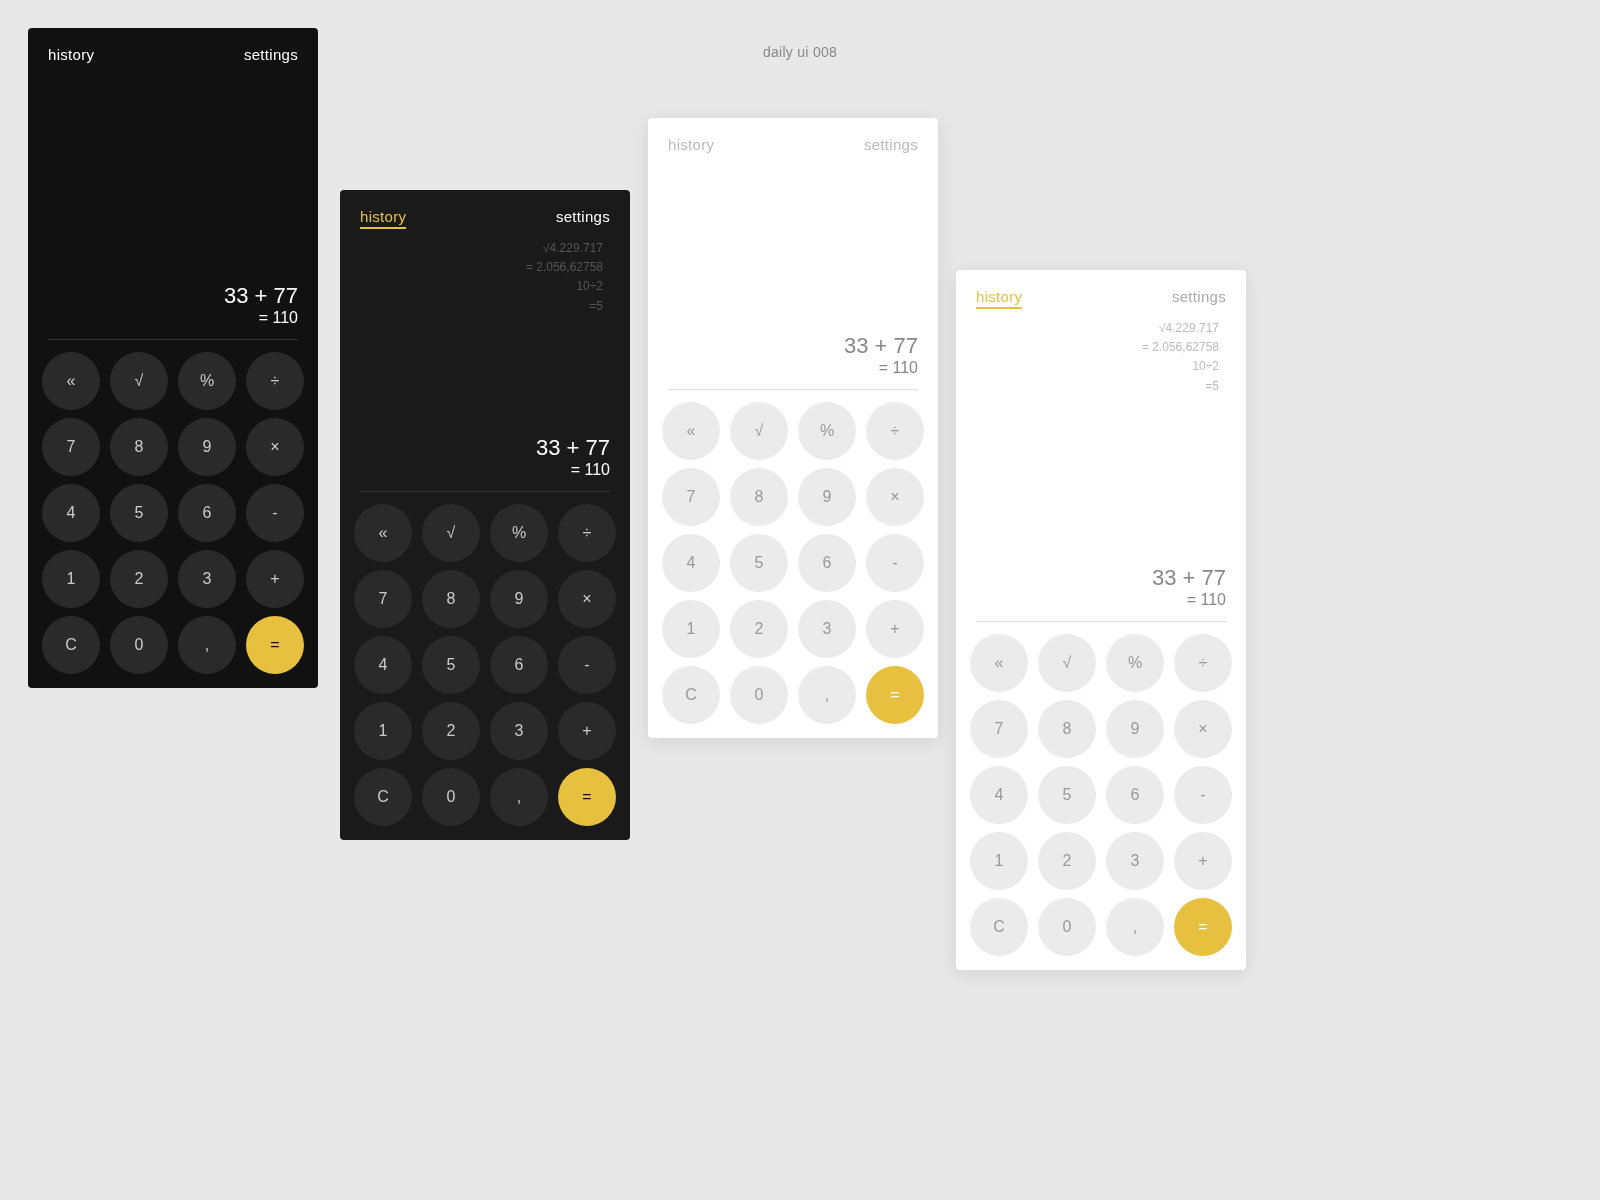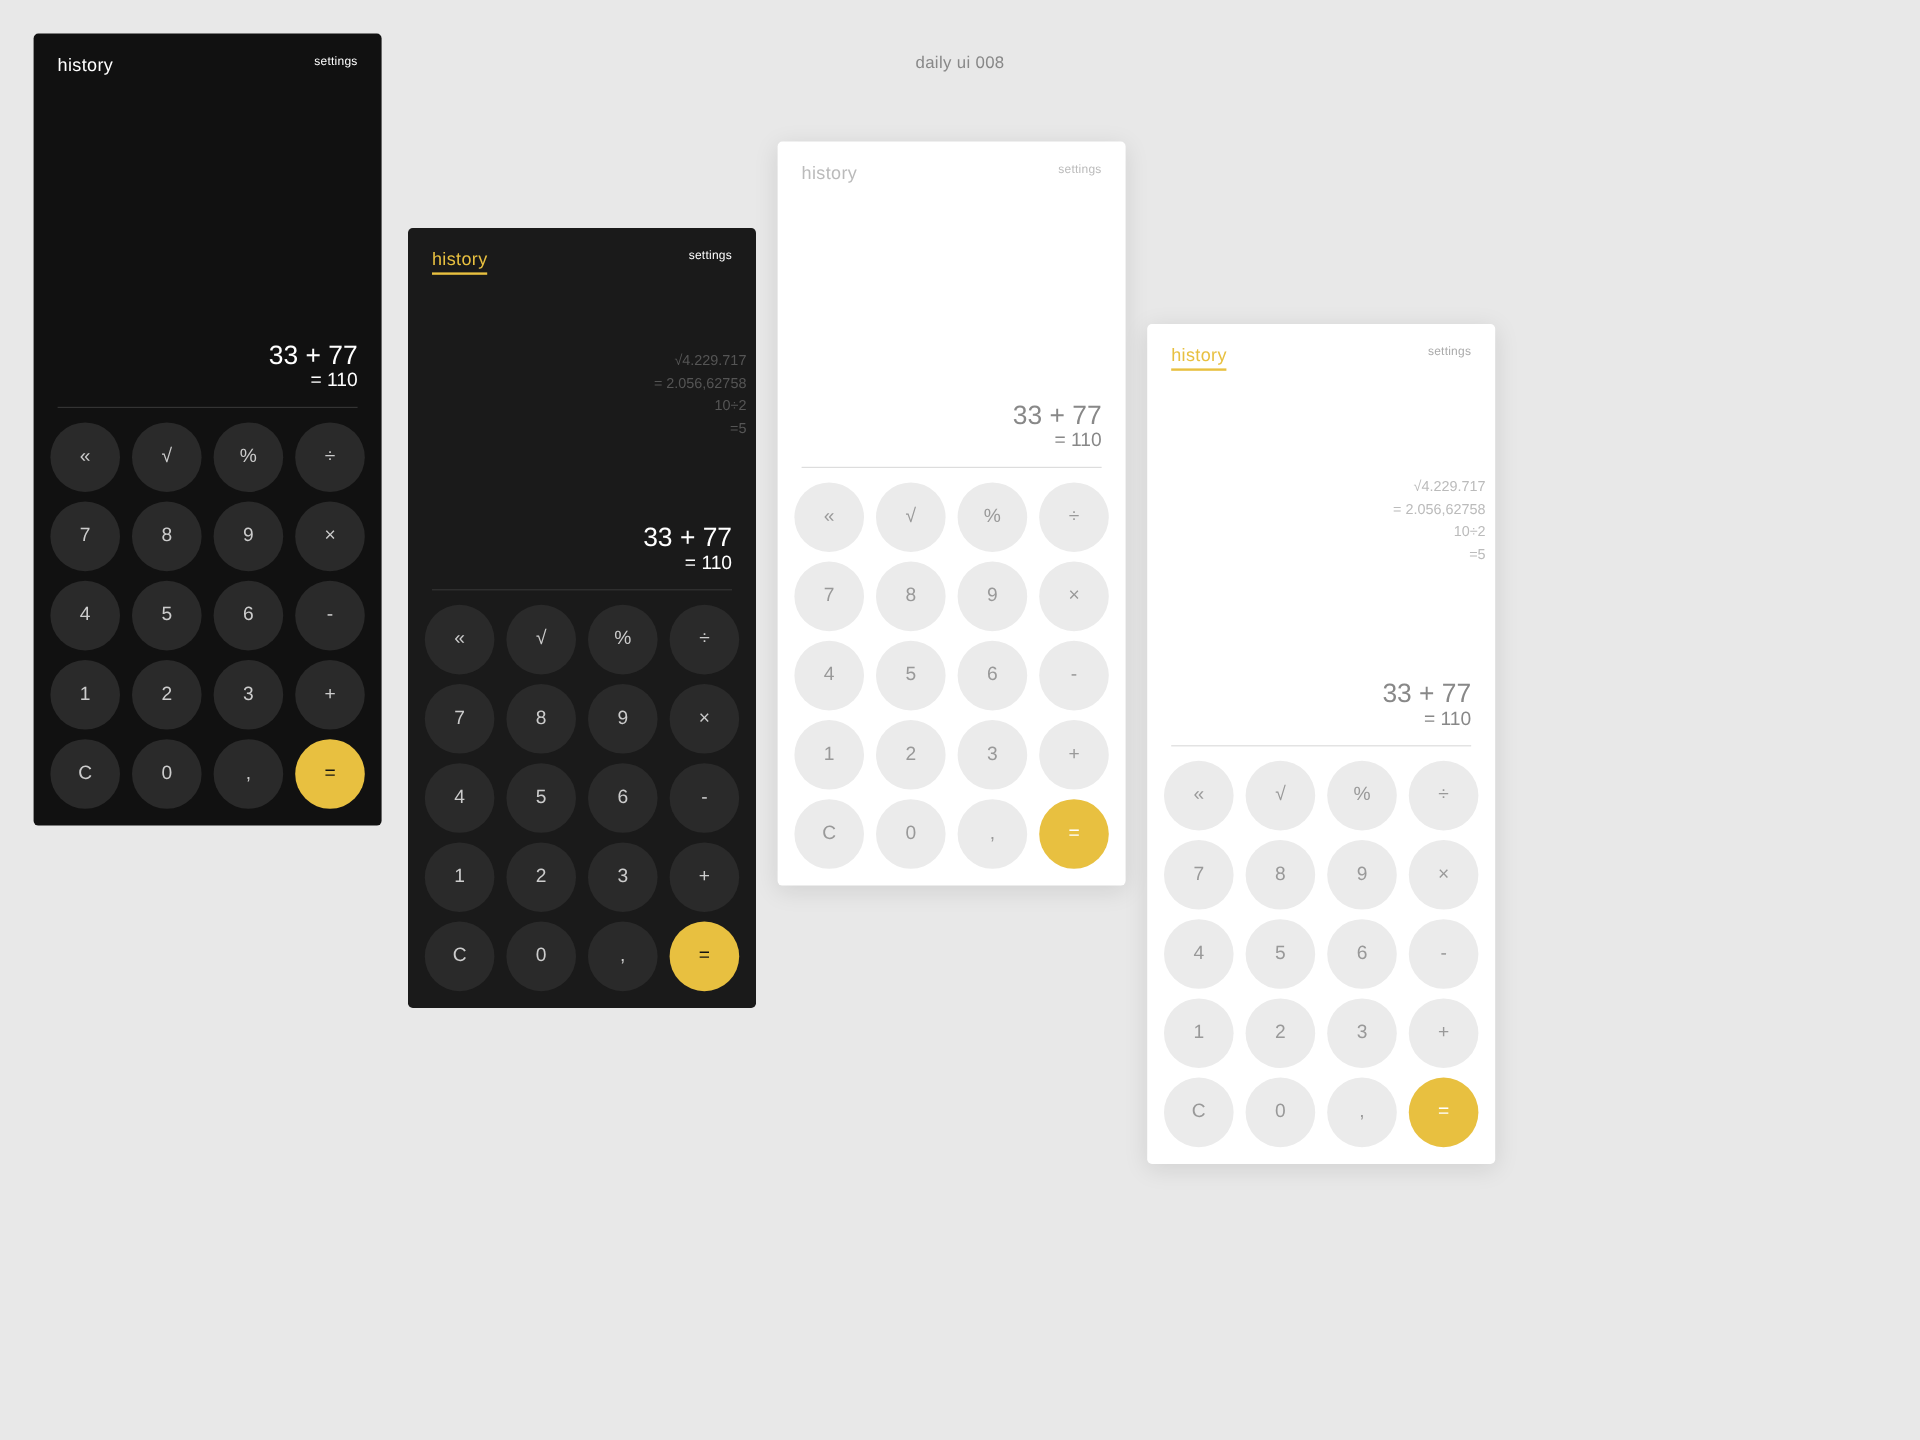--- a/index.html
+++ b/index.html
@@ -84,21 +84,21 @@
       align-items: flex-start;
       padding: 18px 20px 10px;
     }
 
     .header-history {
       font-size: 15px;
       letter-spacing: 0.02em;
     }
 
     .header-settings {
-      font-size: 10px;
+      font-size: 15px;
       letter-spacing: 0.02em;
     }
 
     
     .dark .header-history { color: #fff; }
     .dark .header-settings { color: #fff; }
 
     
     .dark-yellow .header-history {
       color: #e8c040;
@@ -117,22 +117,22 @@
       border-bottom: 2px solid #e8c040;
       padding-bottom: 2px;
     }
     .light-yellow .header-settings { color: #aaa; }
 
     
     .calc-history {
       flex: 1;
       display: flex;
       flex-direction: column;
-      justify-content: center;
-      padding: 0 8px 8px;
+      justify-content: flex-start;
+      padding: 0 27px 8px;
       text-align: right;
     }
 
     .history-line {
       font-size: 12px;
       line-height: 1.6;
       color: #555;
     }
     .light-yellow .history-line { color: #bbb; }
     .dark-yellow .history-line { color: #555; }

